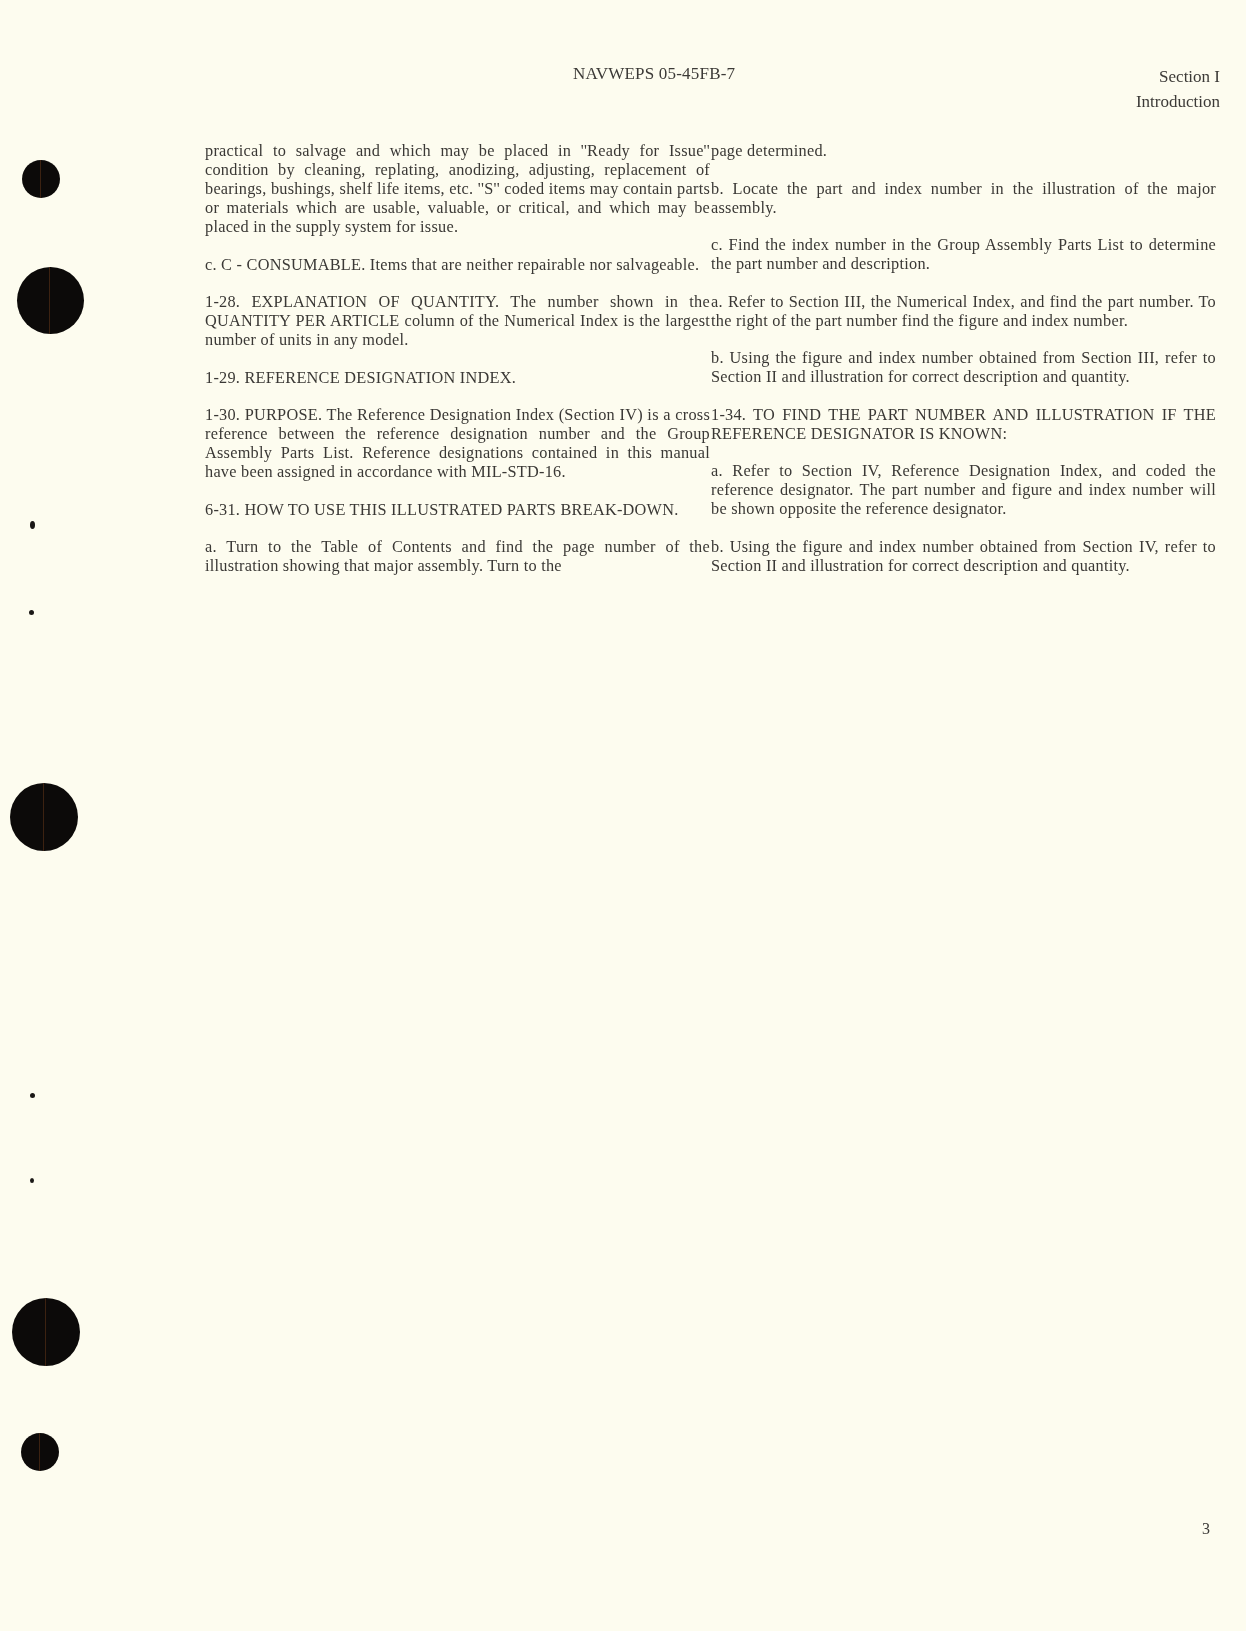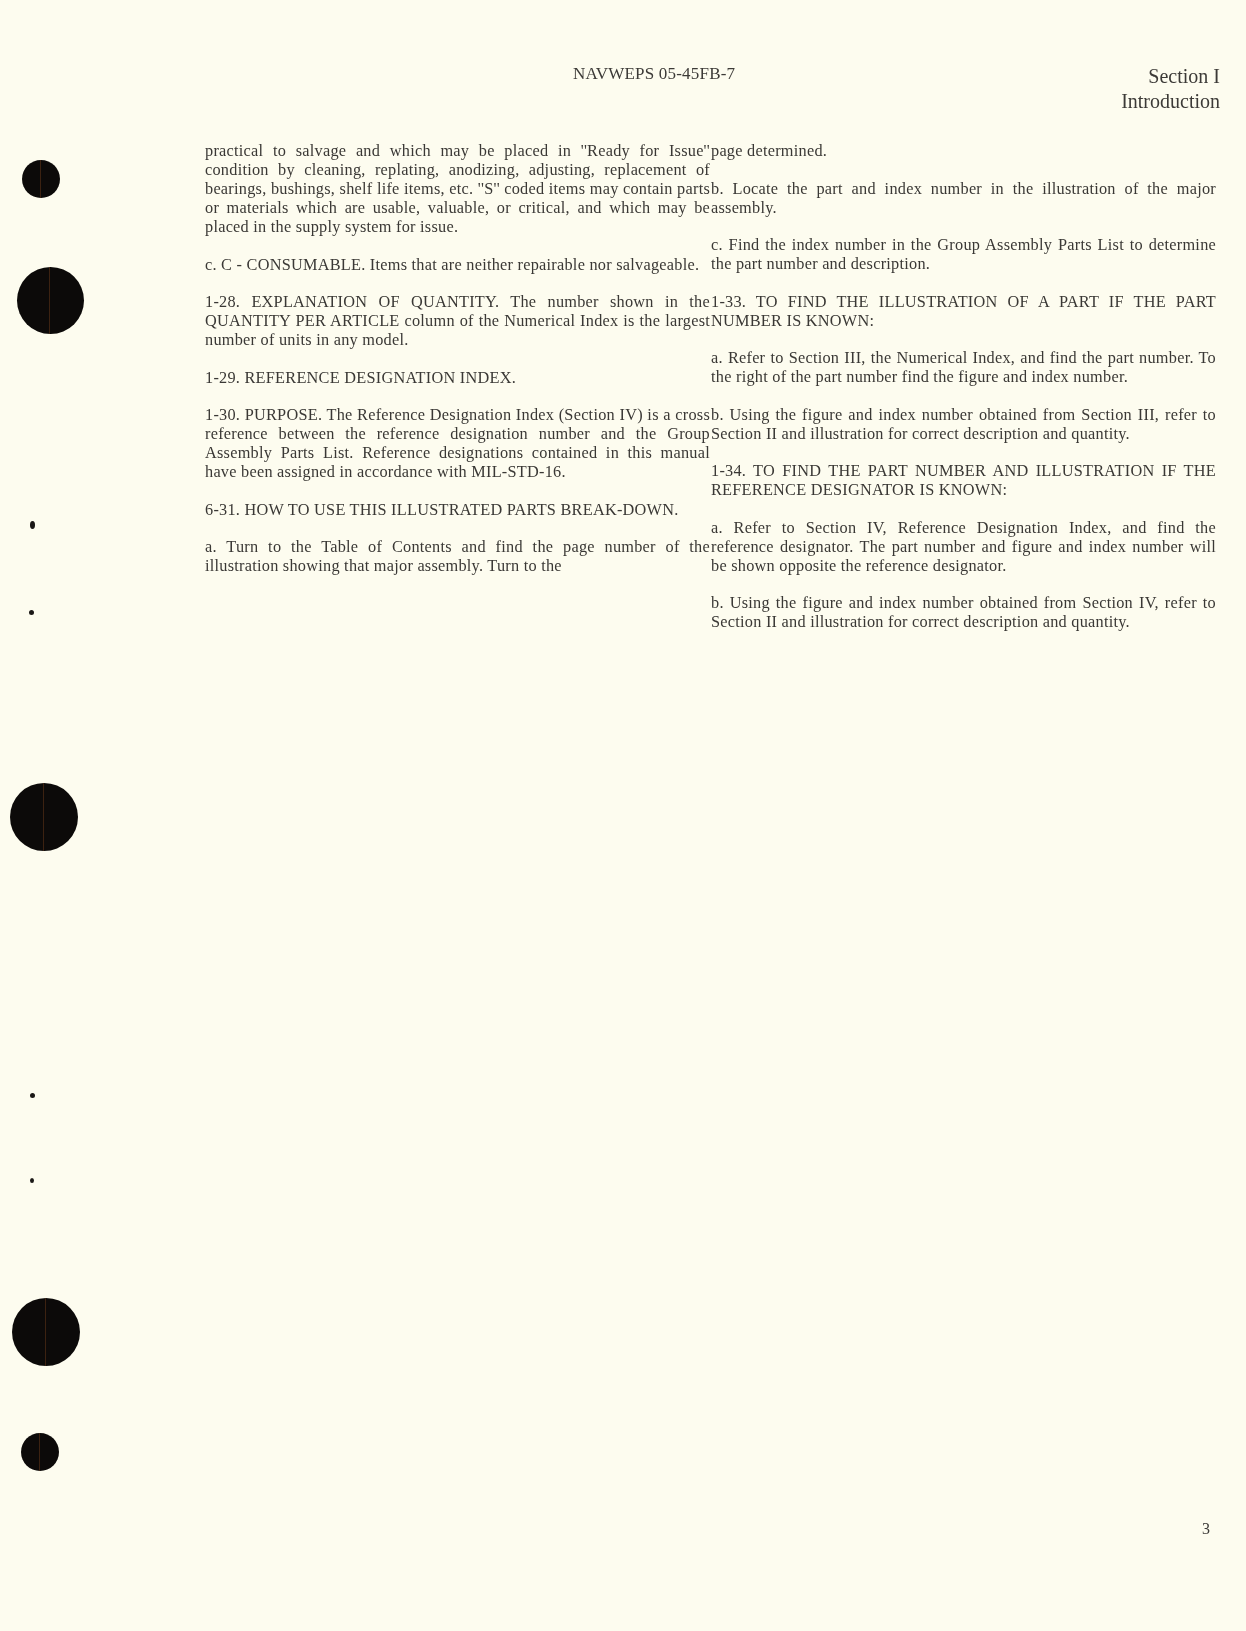--- a/index.html
+++ b/index.html
@@ -23,21 +23,21 @@
       font-size: 17px;
       letter-spacing: 0.2px;
       color: #3c3a37;
     }
     .header-right {
       position: absolute;
       right: 26px;
       top: 64px;
       text-align: right;
       font-family: "Liberation Serif", serif;
-      font-size: 20px;
+      font-size: 17px;
       line-height: 25px;
       color: #3c3a37;
     }
     .column {
       position: absolute;
       top: 141px;
       width: 505px;
       font-family: "Liberation Serif", serif;
       font-size: 16.3px;
       line-height: 19px;
@@ -107,21 +107,20 @@
   <p class="para">1-29. REFERENCE DESIGNATION INDEX.</p>
   <p class="para">1-30. PURPOSE. The Reference Designation Index (Section IV) is a cross reference between the reference designation number and the Group Assembly Parts List. Reference designations contained in this manual have been assigned in accordance with MIL-STD-16.</p>
   <p class="para">6-31. HOW TO USE THIS ILLUSTRATED PARTS BREAK-DOWN.</p>
   <p class="para"> a. Turn to the Table of Contents and find the page number of the illustration showing that major assembly. Turn to the</p>
 </div>
 
 <div class="column col-right">
   <p class="para">page determined.</p>
   <p class="para"> b. Locate the part and index number in the illustration of the major assembly.</p>
   <p class="para"> c. Find the index number in the Group Assembly Parts List to determine the part number and description.</p>
-  <p class="para">1-33. TO FIND THE ILLUSTRATION OF A PART IF THE PART NUMBER IS KNOWN:</p>
   <p class="para"> a. Refer to Section III, the Numerical Index, and find the part number. To the right of the part number find the figure and index number.</p>
   <p class="para"> b. Using the figure and index number obtained from Section III, refer to Section II and illustration for correct description and quantity.</p>
   <p class="para">1-34. TO FIND THE PART NUMBER AND ILLUSTRATION IF THE REFERENCE DESIGNATOR IS KNOWN:</p>
-  <p class="para"> a. Refer to Section IV, Reference Designation Index, and find the reference designator. The part number and figure and index number will be shown opposite the reference designator.</p>
+  <p class="para"> a. Refer to Section IV, Reference Designation Index, and coded the reference designator. The part number and figure and index number will be shown opposite the reference designator.</p>
   <p class="para"> b. Using the figure and index number obtained from Section IV, refer to Section II and illustration for correct description and quantity.</p>
 </div>
 
 <div class="page-number">3</div>
 
 </body></html>

